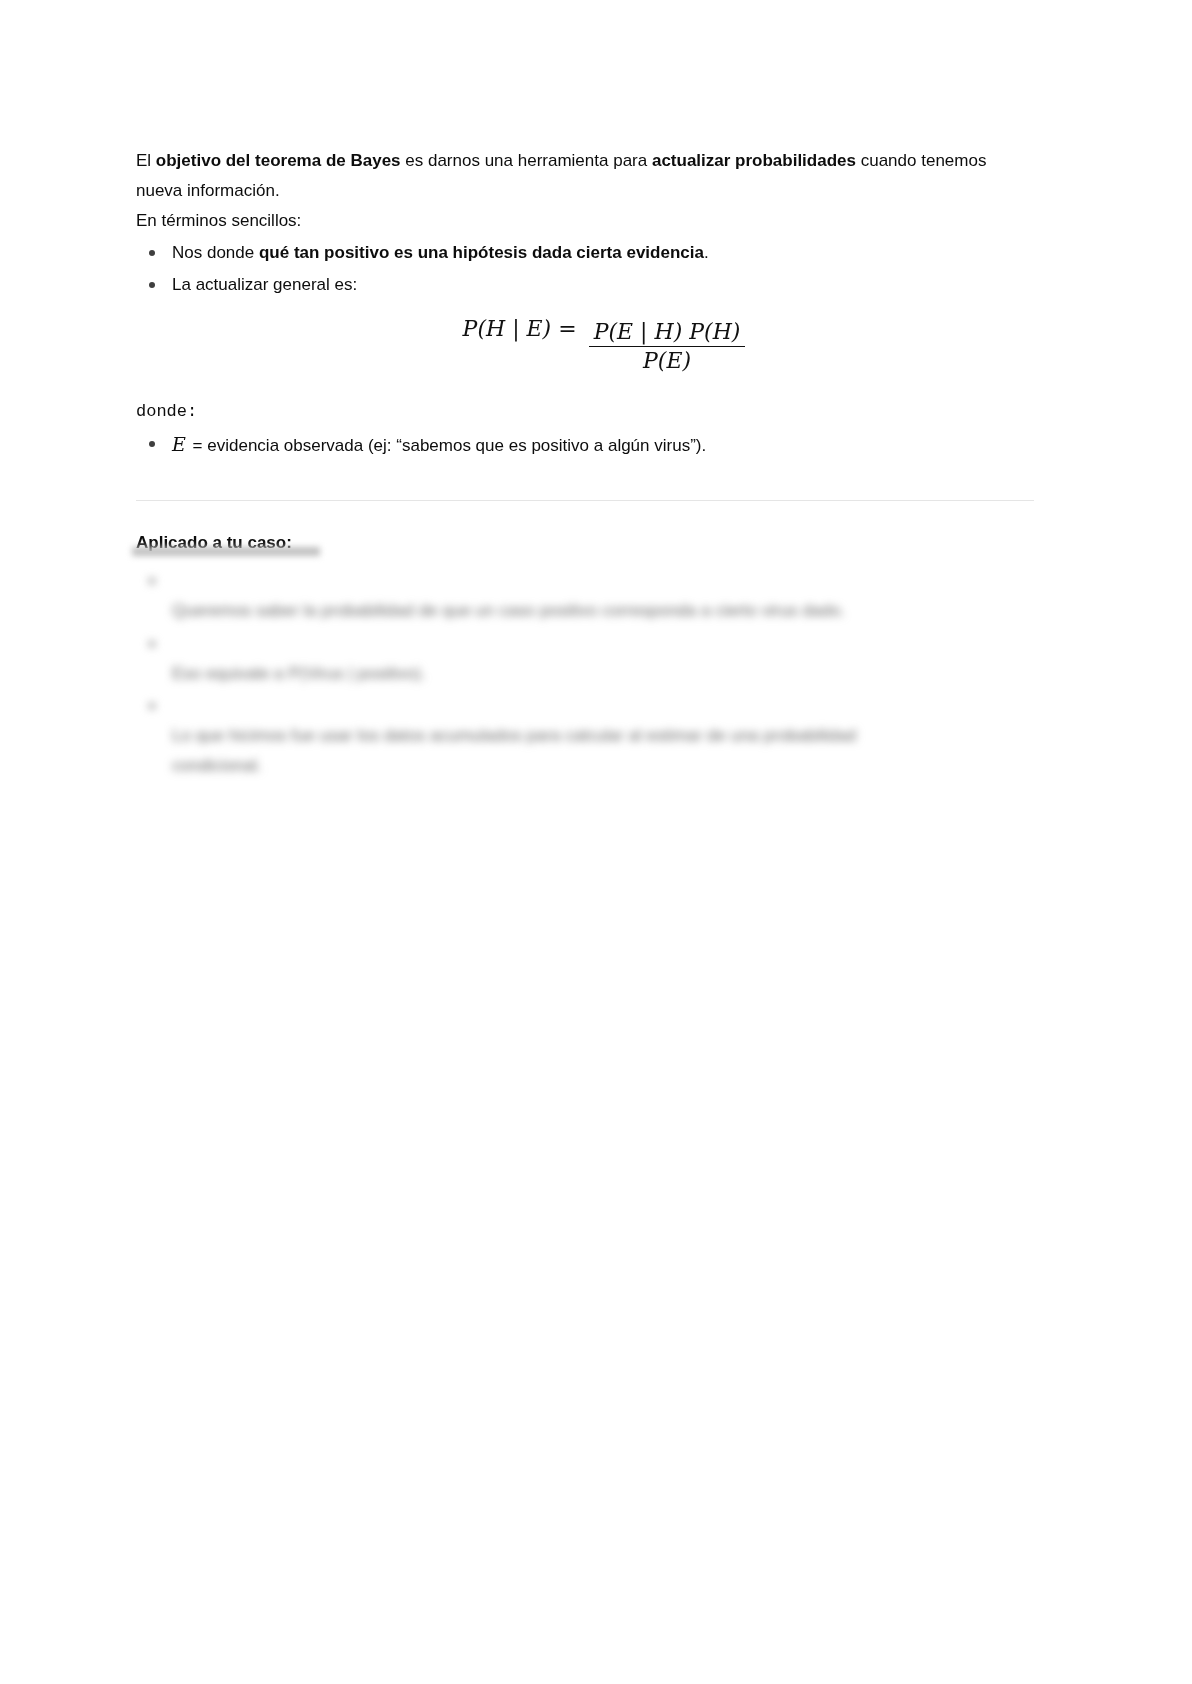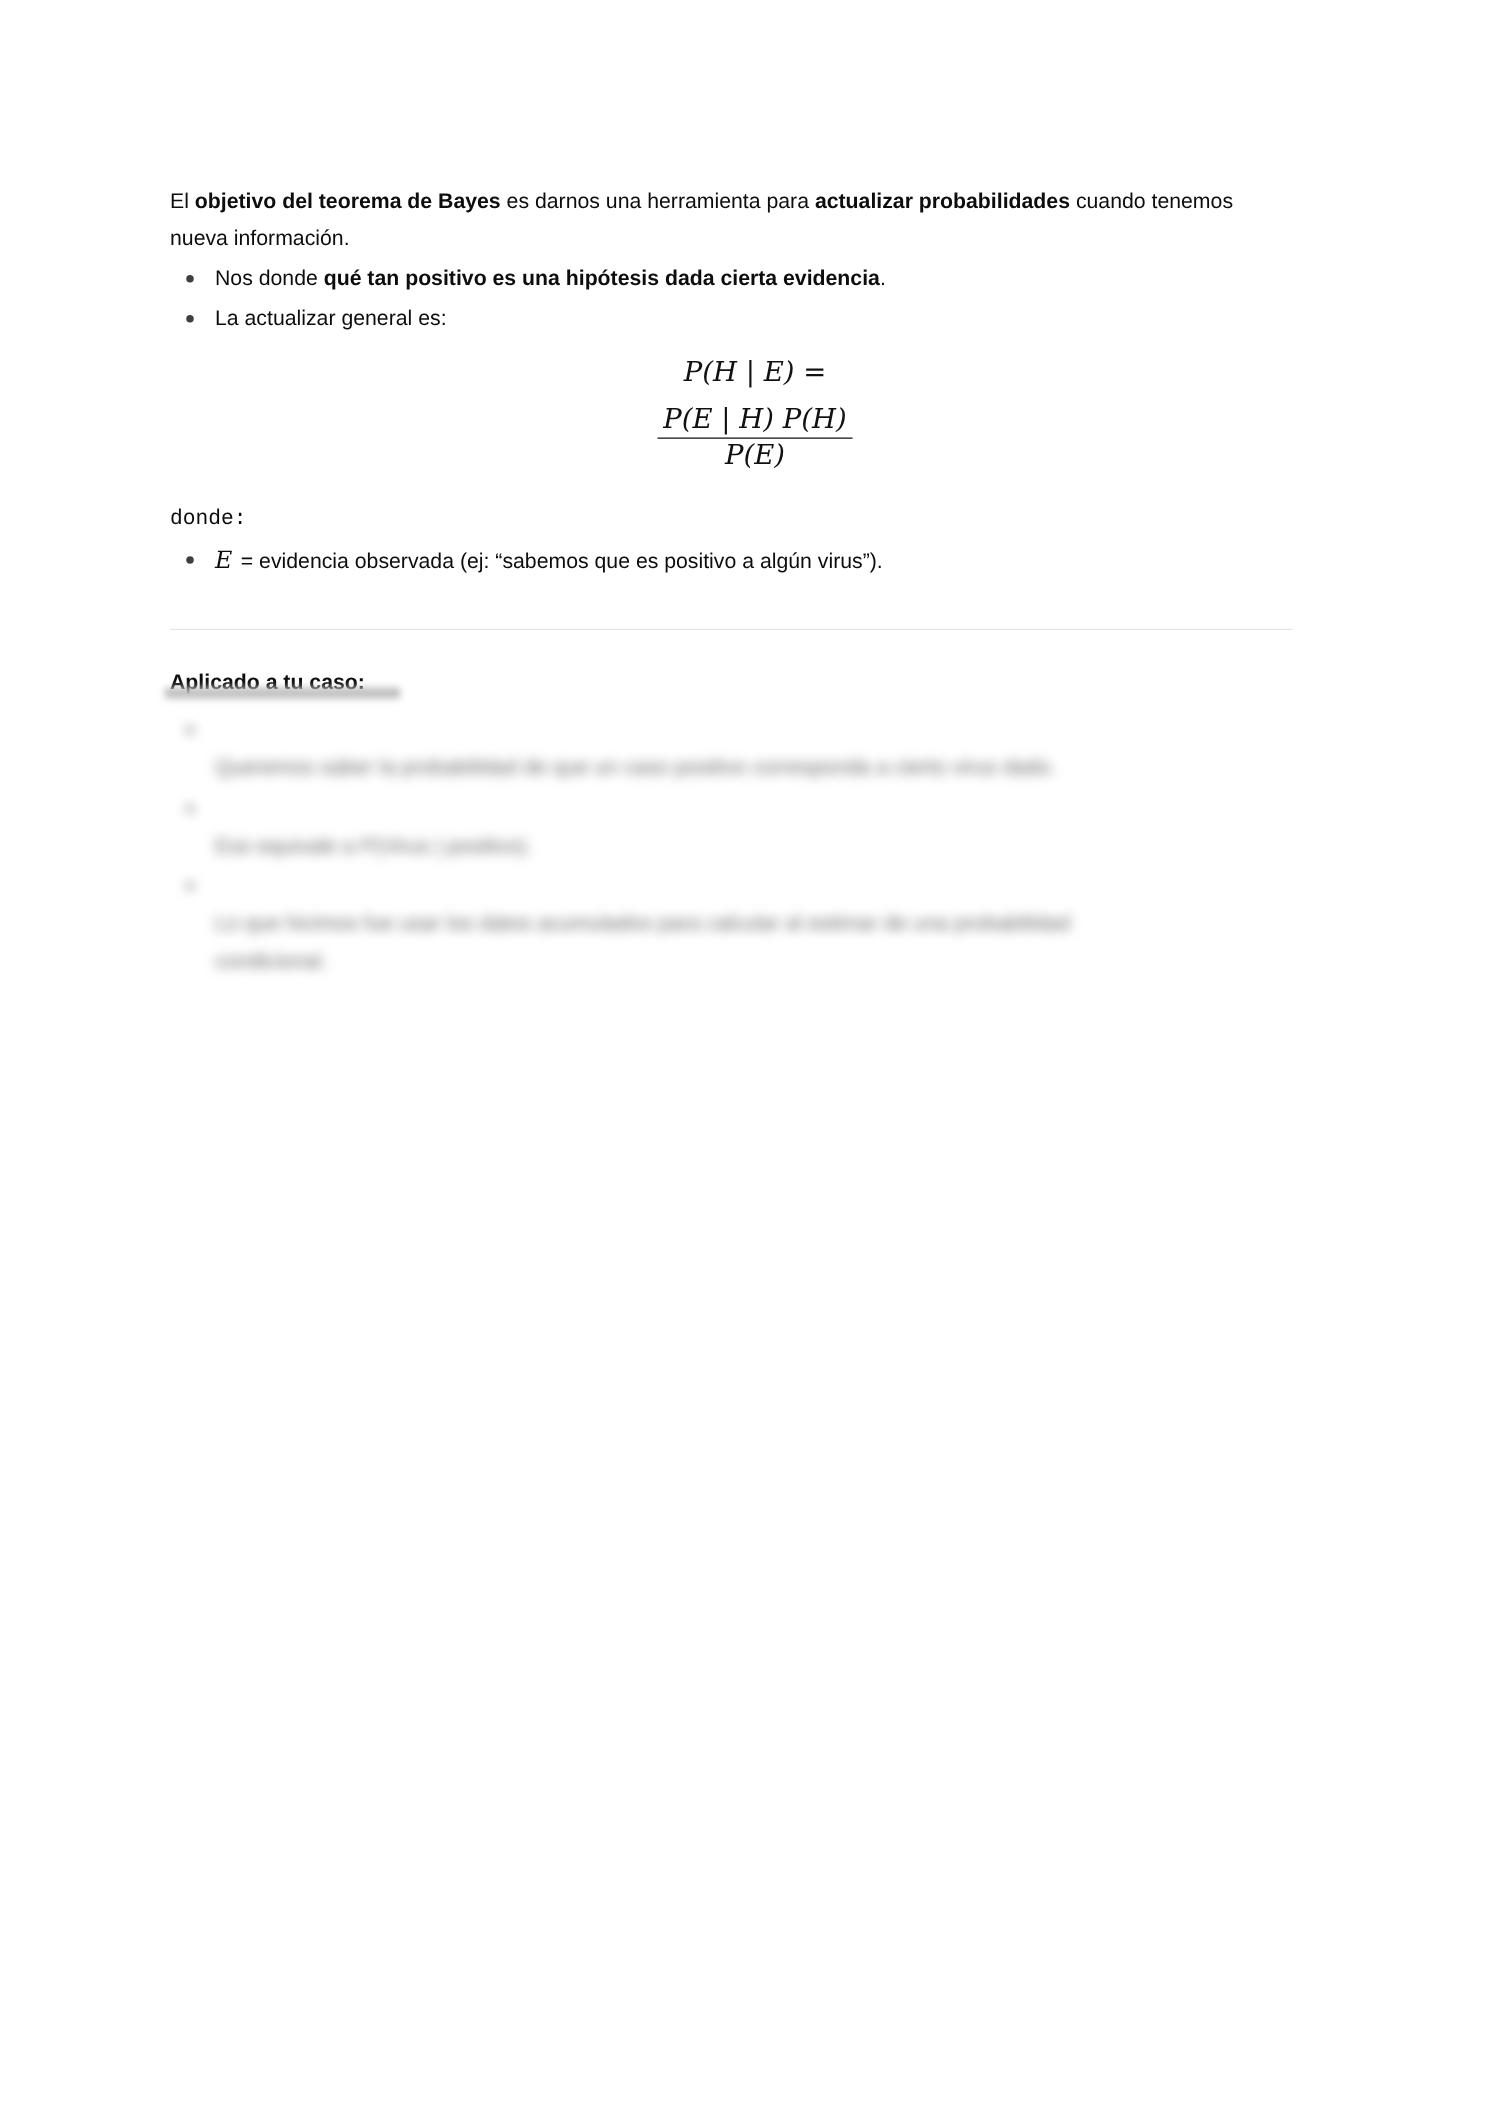--- a/index.html
+++ b/index.html
@@ -44,30 +44,28 @@
   
   .msym {
     font-family: "DejaVu Serif", serif;
     font-style: italic;
     font-size: 19px;
     padding-right: 2px;
   }
   .formula {
     display: flex;
     justify-content: center;
-    align-items: center;
     gap: 12px;
     margin: 18px 0 22px;
     padding-left: 38px;
     font-family: "DejaVu Serif", serif;
     font-style: italic;
     font-size: 22px;
     line-height: 1;
     color: #111111;
-    flex-direction: column;
   }
   .frac { display: inline-flex; flex-direction: column; align-items: center; }
   .frac .num, .frac .den { line-height: 28px; padding: 0 5px; }
   .frac .bar { align-self: stretch; height: 1.4px; background: #111111; }
 
   .p-donde { margin-bottom: 6px; font-family: Liberation Mono, monospace; }
 
   hr.divider {
     border: none;
     border-top: 1.5px solid #e5e5e5;
@@ -106,20 +104,21 @@
   }
   ul.blurred-list li .dot { background: #8a8a8a; }
 </style>
 </head>
 <body>
 
 <div class="content">
 
   <p class="block p-intro"><span>El </span><strong>objetivo del teorema de Bayes</strong><span> es darnos una herramienta para </span><strong>actualizar probabilidades</strong><span> cuando tenemos nueva información.</span></p>
 
+  <p class="block p-simple-label">En términos sencillos:</p>
 
   <ul class="doc-list">
     <li>
       <span class="dot"></span><span>Nos donde </span><strong>qué tan positivo es una hipótesis dada cierta evidencia</strong><span>.</span>
     </li>
     <li>
       <span class="dot"></span><span>La actualizar general es:</span>
     </li>
   </ul>
 

